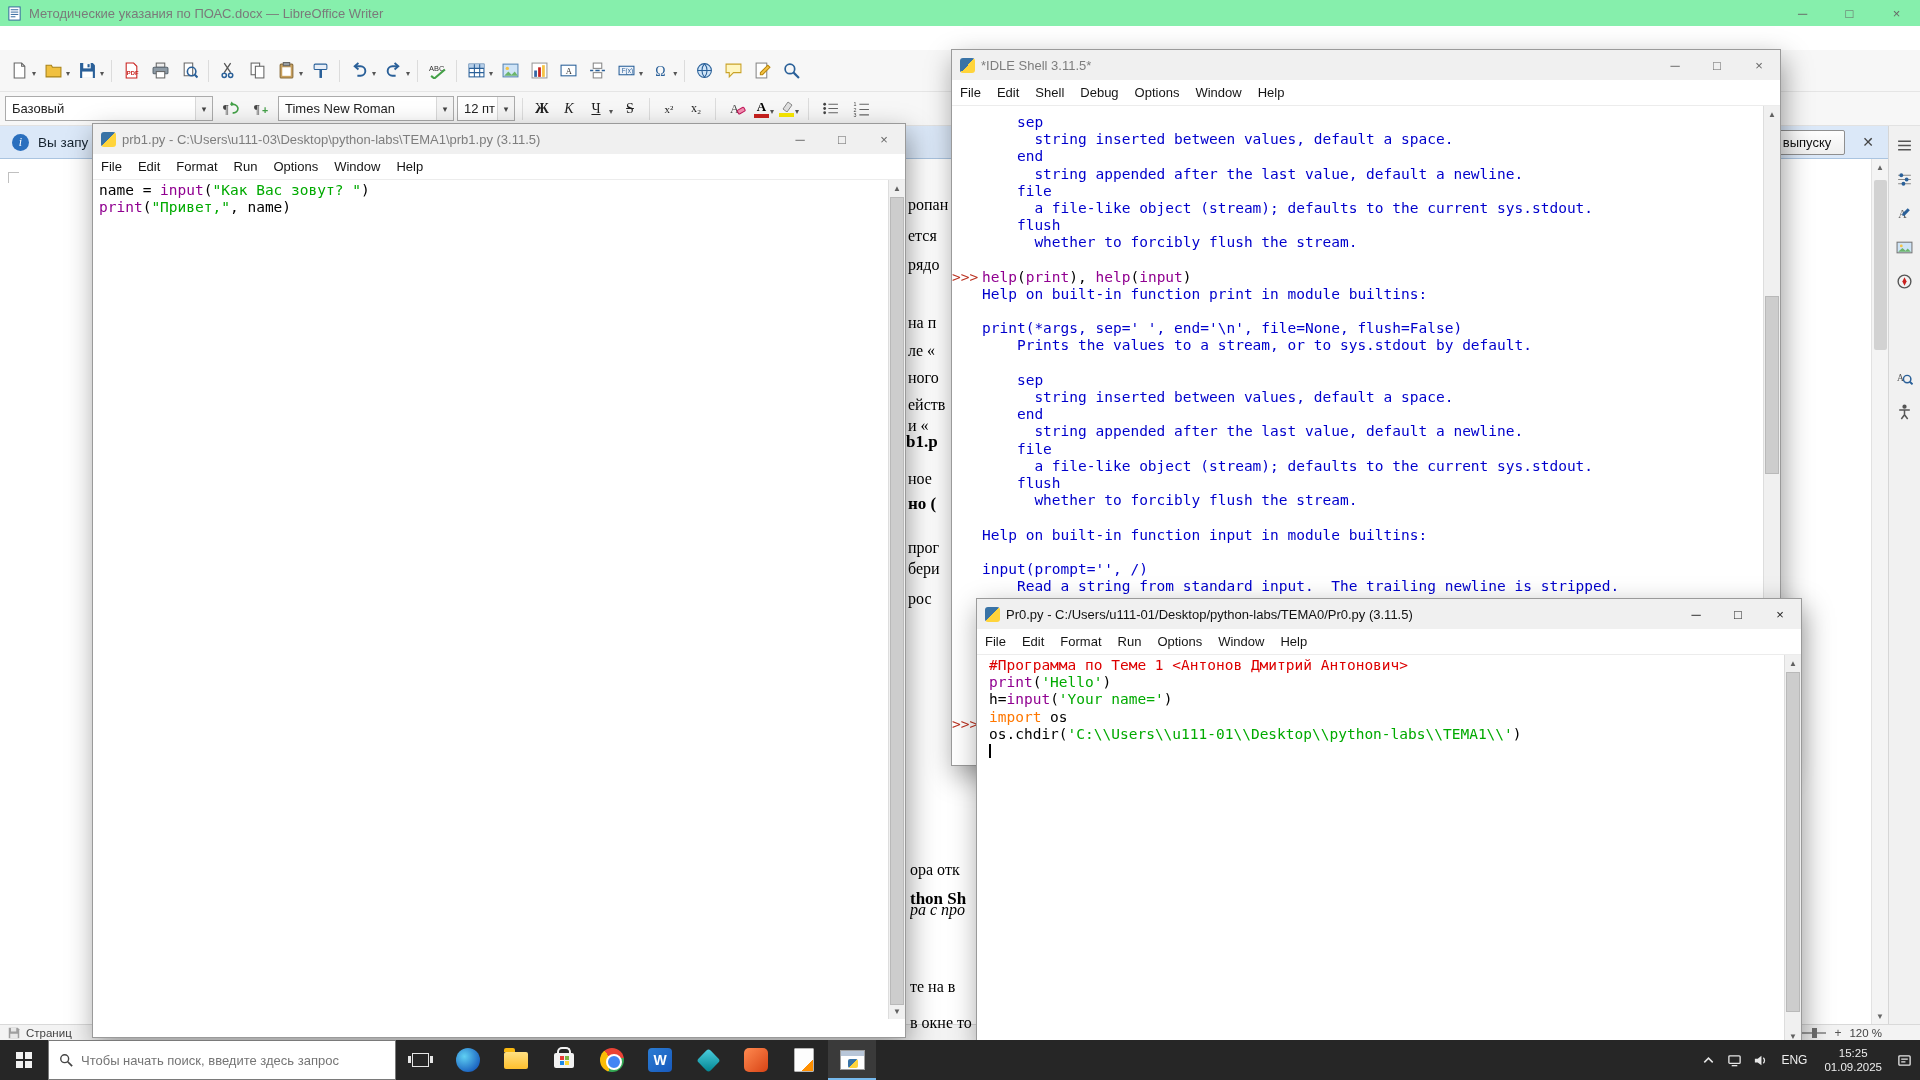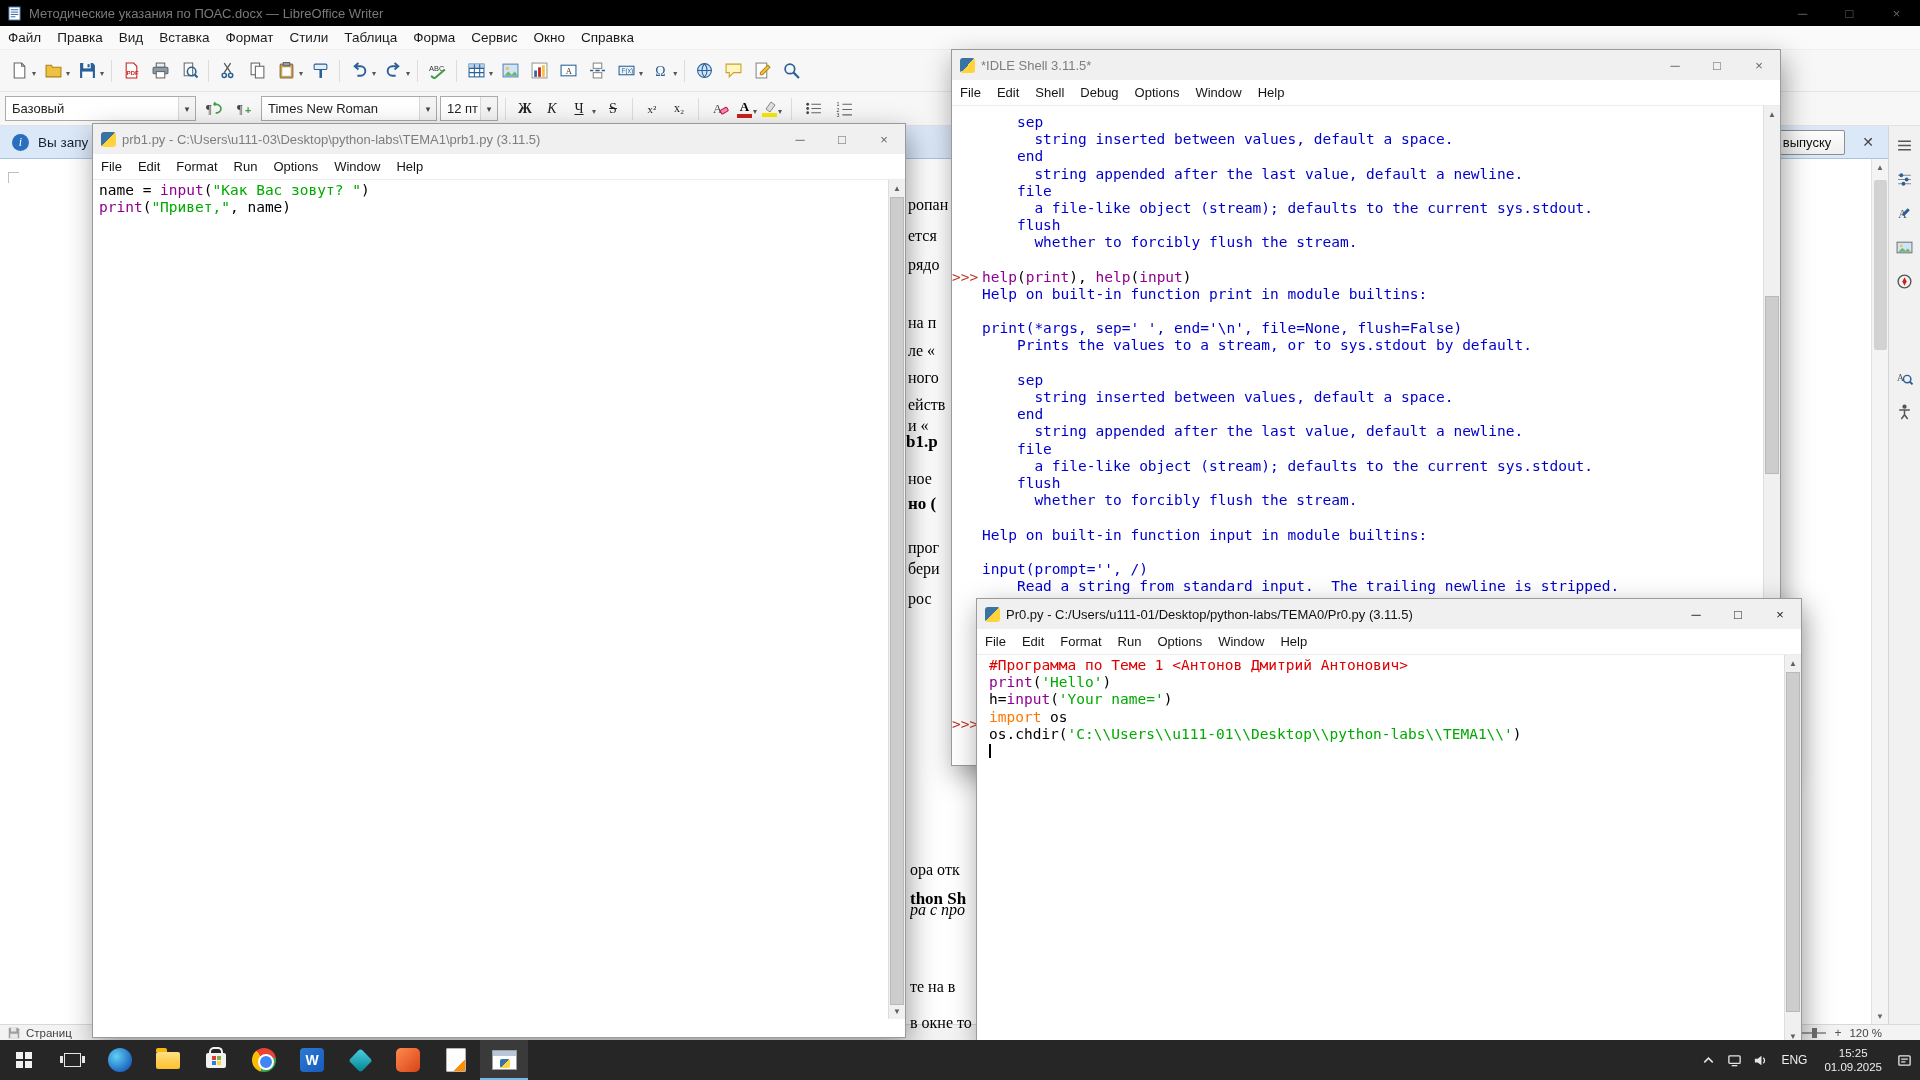--- a/index.html
+++ b/index.html
@@ -48,21 +48,21 @@
 #win-shell .sb .th{top:190px;height:178px}
 #win-pr0{left:976px;top:598px;width:826px;height:447px;z-index:20}
 #win-pr0 .code{top:56px;bottom:0;padding:2px 0 0 12px}
 #win-pr0 .sb{top:56px;bottom:0;right:0}
 #win-pr0 .sb .th{top:17px;height:340px}
 .idle-status{position:absolute;left:0;right:0;bottom:0;height:18px;background:#f0f0f0;border-top:1px solid #d4d4d4;display:flex;justify-content:flex-end;align-items:center;font-size:12px;color:#222}
 .stcell{width:78px;padding-right:14px;text-align:left;padding-left:12px;border-left:1px solid #dcdcdc;height:100%;display:flex;align-items:center}
 
 
 #writer{position:absolute;inset:0 0 40px 0;background:#fff}
-.wr-title{position:absolute;top:0;left:0;right:0;height:26px;background:#000000;display:flex;align-items:center;padding-left:7px;gap:7px}
+.wr-title{position:absolute;top:0;left:0;right:0;height:26px;background:#86efac;display:flex;align-items:center;padding-left:7px;gap:7px}
 .wr-title .ttl{font-size:13px;color:#7a7a7a}
 .wr-title .wbtn{width:47px;color:#666}
 .wr-menubar{position:absolute;top:26px;left:0;right:0;height:24px;background:#fafafa;display:flex;align-items:center;font-size:13.5px;color:#1a1a1a;border-bottom:1px solid #efefef}
 .wr-toolbar{position:absolute;top:50px;left:0;right:0;height:42px;background:#f7f7f7;border-bottom:1px solid #e5e5e5;display:flex;align-items:center;padding:0 5px;gap:1px}
 .tb{height:30px;min-width:28px;display:flex;align-items:center;justify-content:center;border-radius:3px}
 .tb svg{width:17px;height:17px}
 .dd{font-size:8px;color:#555;margin:6px 2px 0 -2px}
 .tbsep{width:1px;height:22px;background:#dcdcdc;margin:0 4px}
 .wr-format{position:absolute;top:92px;left:0;right:0;height:34px;background:#f7f7f7;border-bottom:1px solid #e2e2e2;display:flex;align-items:center;padding:0 5px;gap:3px}
 .combo{height:25px;border:1px solid #ababab;background:#fff;display:flex;align-items:center;font-size:13px;color:#222;padding-left:6px}
@@ -139,33 +139,20 @@
         <rect x="2" y="1" width="12" height="14" fill="#fff" stroke="#2a6099"></rect>
         <path d="M4 4h8M4 6.5h8M4 9h8M4 11.5h5" stroke="#2a6099" stroke-width="1"></path>
       </svg>
     <span class="ttl">Методические указания по ПОАС.docx — LibreOffice Writer</span>
     <div class="wbtns">
       <span class="wbtn">─</span>
       <span class="wbtn">□</span>
       <span class="wbtn">×</span>
     </div>
   </div>
-  <div class="wr-menubar">
-      <span class="mi">Файл</span>
-      <span class="mi">Правка</span>
-      <span class="mi">Вид</span>
-      <span class="mi">Вставка</span>
-      <span class="mi">Формат</span>
-      <span class="mi">Стили</span>
-      <span class="mi">Таблица</span>
-      <span class="mi">Форма</span>
-      <span class="mi">Сервис</span>
-      <span class="mi">Окно</span>
-      <span class="mi">Справка</span>
-    </div>
 
   <div class="wr-toolbar">
     <span class="tb">
         <svg viewBox="0 0 16 16">
           <path d="M3 1h7l3 3v11H3z" fill="#fff" stroke="#666"></path>
           <path d="M10 1v3h3" fill="none" stroke="#666"></path>
         </svg>
       </span>
       <span class="dd">▾</span>
     <span class="tb">
@@ -324,21 +311,21 @@
       </span>
     <span class="tb">
         <svg viewBox="0 0 16 16">
           <circle cx="6.5" cy="6.5" r="4.5" fill="none" stroke="#2a6099" stroke-width="1.6"></circle>
           <path d="M10 10l5 5" stroke="#2a6099" stroke-width="2"></path>
         </svg>
       </span>
   </div>
 
   <div class="wr-format">
-    <div class="combo" style="width:191px">
+    <div class="combo" style="width:208px">
         <span>Базовый</span>
         <span class="carr">▾</span>
       </div>
     <span class="tb">
         <svg viewBox="0 0 16 16">
           <text x="1" y="12" font-size="12" fill="#444" font-family="serif">¶</text>
           <path d="M10 12a4 4 0 1 0-1.5-7" fill="none" stroke="#43a047" stroke-width="1.5"></path>
           <path d="M9 1.5l2.5 3h-4z" fill="#43a047"></path>
         </svg>
       </span>
@@ -590,20 +577,27 @@
 
 <div id="taskbar">
   <div class="tk-btn">
       <span class="startgrid">
         <i></i>
         <i></i>
         <i></i>
         <i></i>
       </span>
     </div>
+  <div class="searchbox">
+    <svg width="14" height="14" viewBox="0 0 16 16">
+        <circle cx="6.5" cy="6.5" r="4.5" fill="none" stroke="#444" stroke-width="1.6"></circle>
+        <path d="M10 10l5 5" stroke="#444" stroke-width="2"></path>
+      </svg>
+    <input placeholder="Чтобы начать поиск, введите здесь запрос" style="">
+  </div>
   <div class="tk-btn">
       <span class="tvico"></span>
     </div>
   <div class="appbtn">
       <span class="ai">
         <span class="ai-edge"></span>
       </span>
     </div>
   <div class="appbtn">
       <span class="ai">

